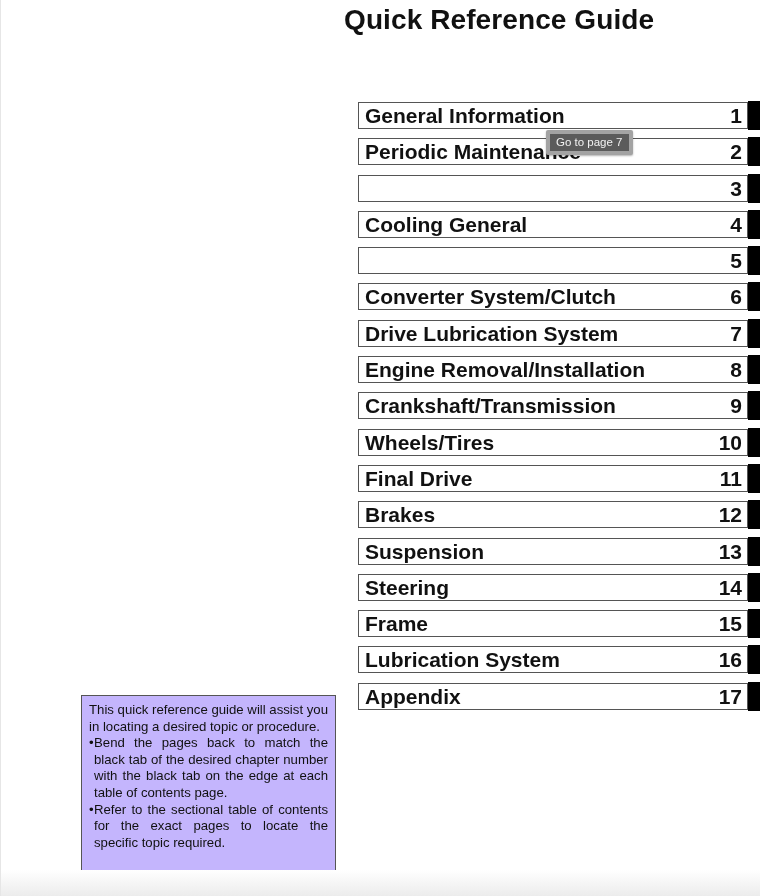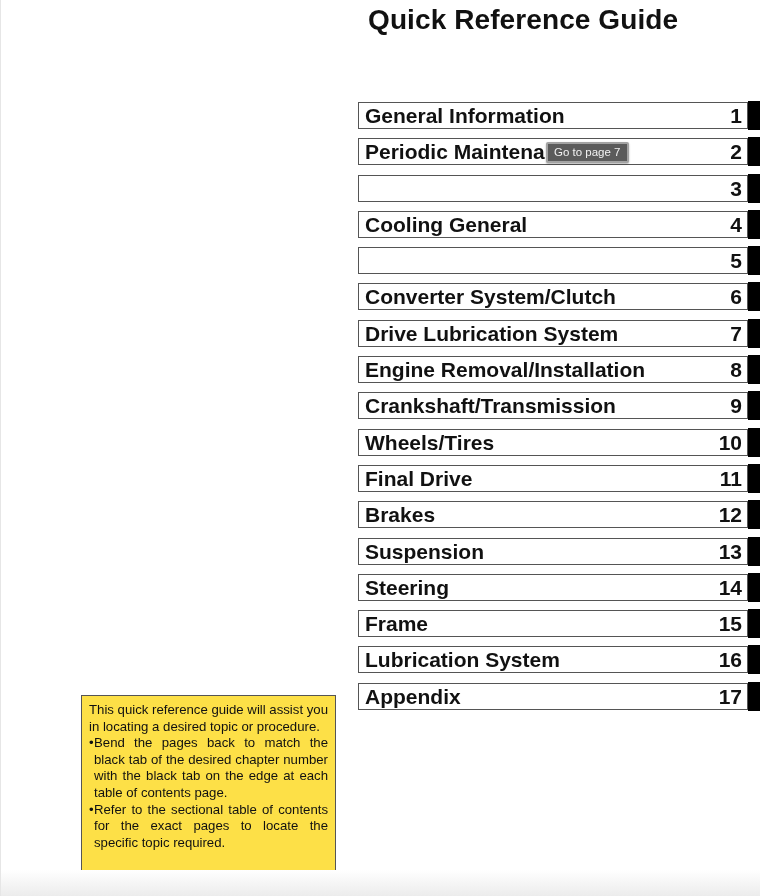--- a/index.html
+++ b/index.html
@@ -16,21 +16,20 @@
   }
   .bottom-fade {
     position: absolute; left: 0; top: 870px; width: 760px; height: 26px;
     background: linear-gradient(to bottom, #ffffff, #ececec);
   }
   .title {
     position: absolute; left: 343px; top: 4px;
     font-size: 28px; font-weight: bold; color: #111;
     letter-spacing: 0.1px;
     white-space: nowrap;
-    margin-left: 24px;
   }
   .toc { position: absolute; left: 357px; top: 102px; width: 403px; }
   .toc-row {
     position: relative; height: 27px; margin-bottom: 9.3px;
     cursor: pointer;
   }
   .toc-box {
     position: absolute; left: 0; top: 0; width: 390px; height: 27px;
     border: 1.5px solid #555; box-sizing: border-box; background: #fff;
   }
@@ -40,30 +39,30 @@
   }
   .toc-num {
     position: absolute; right: 19px; top: 2px;
     font-size: 21px; font-weight: bold; color: #111; text-align: right;
   }
   .toc-tab {
     position: absolute; left: 390px; top: -1px; width: 13px; height: 29px;
     background: #000;
   }
   .tooltip {
-    position: absolute; left: 545px; top: 142px;
+    position: absolute; left: 545px; top: 130px;
     background: #5b5b5b; color: #f2f2f2;
     font-size: 11.5px; padding: 2px 6px 3px 6px;
-    border: 2px solid #a3a3a3; border-radius: 2px;
+    border: 4px solid #a3a3a3; border-radius: 2px;
     box-shadow: 0 1px 2px rgba(0,0,0,0.3);
     white-space: nowrap; z-index: 5;
   }
   .note {
     position: absolute; left: 80px; top: 695px; width: 255px; height: 180px;
-    border: 1.5px solid #555; box-sizing: border-box; background: #fde047;
+    border: 1.5px solid #555; box-sizing: border-box; background: #c4b5fd;
     padding: 6px 7px 0 7px;
     font-size: 13.2px; line-height: 16.6px; color: #111;
   }
   .note p { margin: 0; text-align: justify; text-align-last: left; }
   .note .bullet { position: relative; padding-left: 5px; }
   .note .bullet .dot { position: absolute; left: 0; top: 0; }
 </style>
 </head>
 <body>
 

